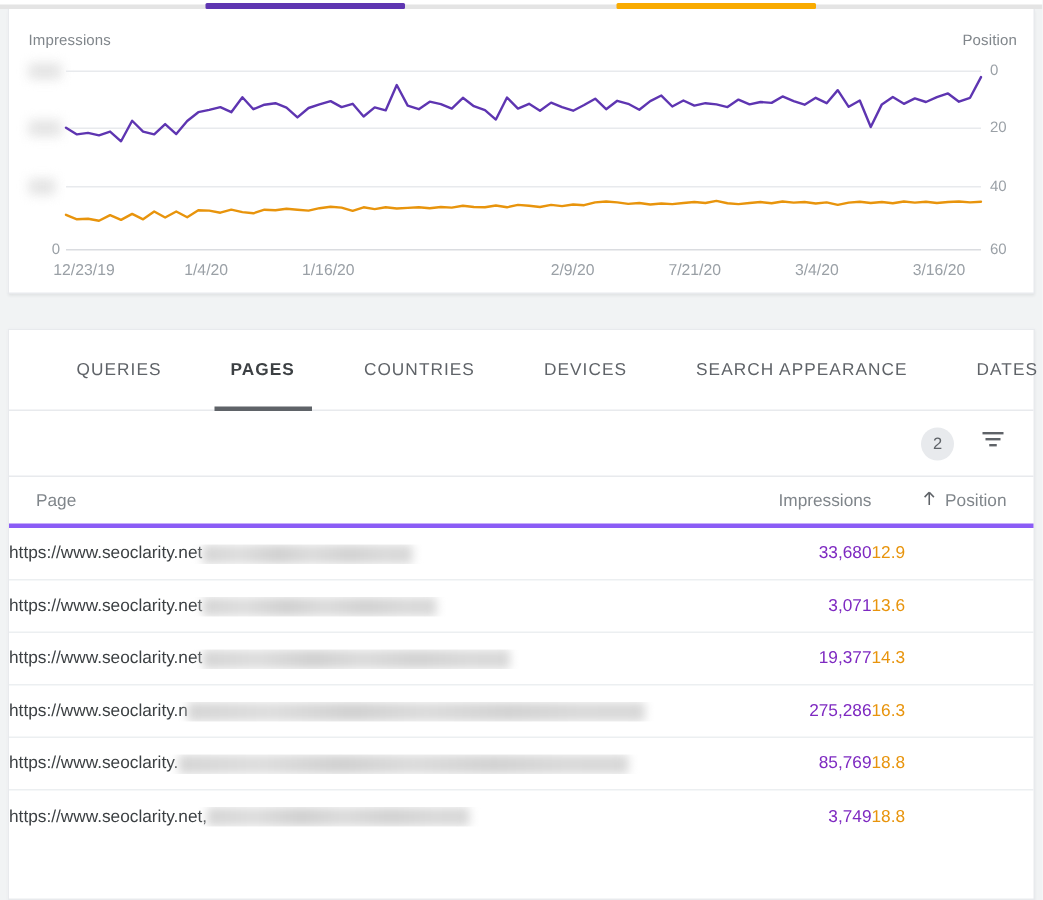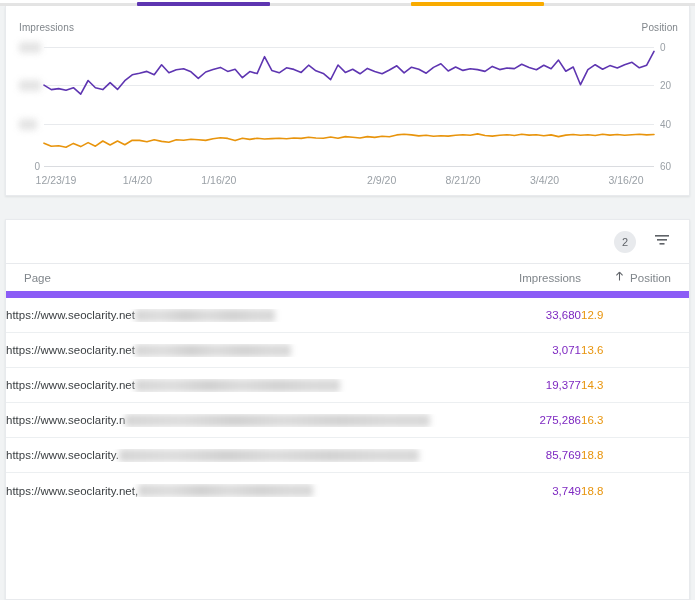--- a/index.html
+++ b/index.html
@@ -112,21 +112,21 @@
   .filter-badge {
     width: 22px; height: 22px; border-radius: 50%;
     background: #e8eaed; color: #5f6368;
     font-size: 11px; display: flex; align-items: center; justify-content: center;
     margin-right: 17px; cursor: pointer;
   }
   .filter-icon { cursor: pointer; display: block; }
 
   .thead {
     height: 34px; display: flex; align-items: center;
-    border-bottom: 7px solid #8b5cf6;
+    border-bottom: 3px solid #8b5cf6;
     font-size: 11.5px; color: #80868b;
   }
   .th-page  { flex: 1; padding-left: 18px; }
   .th-impr  { width: 120px; text-align: right; }
   .th-pos   { width: 108px; text-align: right; padding-right: 18px;
               display: flex; align-items: center; justify-content: flex-end; gap: 5px; }
   .sort-arrow { display: inline-block; }
 
   .trow {
     height: 35px; display: flex; align-items: center;
@@ -188,28 +188,48 @@
     <div class="ytick r" style="top:74px;">20</div>
     <div class="ytick r" style="top:113px;">40</div>
     <div class="ytick r" style="top:155px;">60</div>
 
     <div class="xlabels" id="xlabels">
         <div class="xlabel" style="left: 12px;">12/23/19</div>
         <div class="xlabel" style="left: 93.4286px;">1/4/20</div>
         <div class="xlabel" style="left: 174.857px;">1/16/20</div>
         <div class="xlabel" style="left: 256.286px; margin-top: 44px;">1/28/20</div>
         <div class="xlabel" style="left: 337.714px; text-align: center;">2/9/20</div>
-        <div class="xlabel" style="left: 419.143px;">8/21/20</div>
+        <div class="xlabel" style="left: 419.143px;">7/21/20</div>
         <div class="xlabel" style="left: 500.571px;">3/4/20</div>
         <div class="xlabel" style="left: 582px;">3/16/20</div>
       </div>
   </div>
 
   <div class="table-card">
 
+    <div class="tabs" id="tabs">
+        <div class="tab">
+          <span>QUERIES</span>
+        </div>
+        <div class="tab active">
+          <span>PAGES</span>
+        </div>
+        <div class="tab">
+          <span>COUNTRIES</span>
+        </div>
+        <div class="tab">
+          <span>DEVICES</span>
+        </div>
+        <div class="tab">
+          <span>SEARCH APPEARANCE</span>
+        </div>
+        <div class="tab">
+          <span>DATES</span>
+        </div>
+      </div>
 
     <div class="filter-row">
       <div class="filter-badge">2</div>
       <span class="filter-icon">
         <svg width="18" height="18" viewBox="0 0 18 18">
           <rect x="2" y="4" width="14" height="1.6" fill="#5f6368"></rect>
           <rect x="4" y="8" width="10" height="1.6" fill="#5f6368"></rect>
           <rect x="6.5" y="12" width="5" height="1.6" fill="#5f6368"></rect>
         </svg>
       </span>

